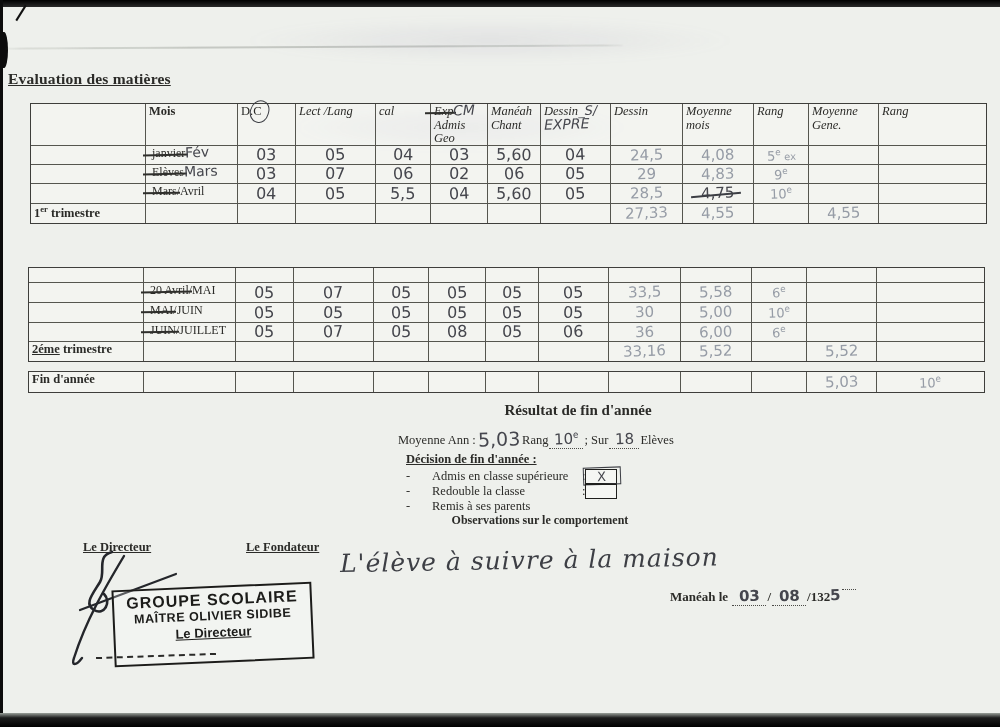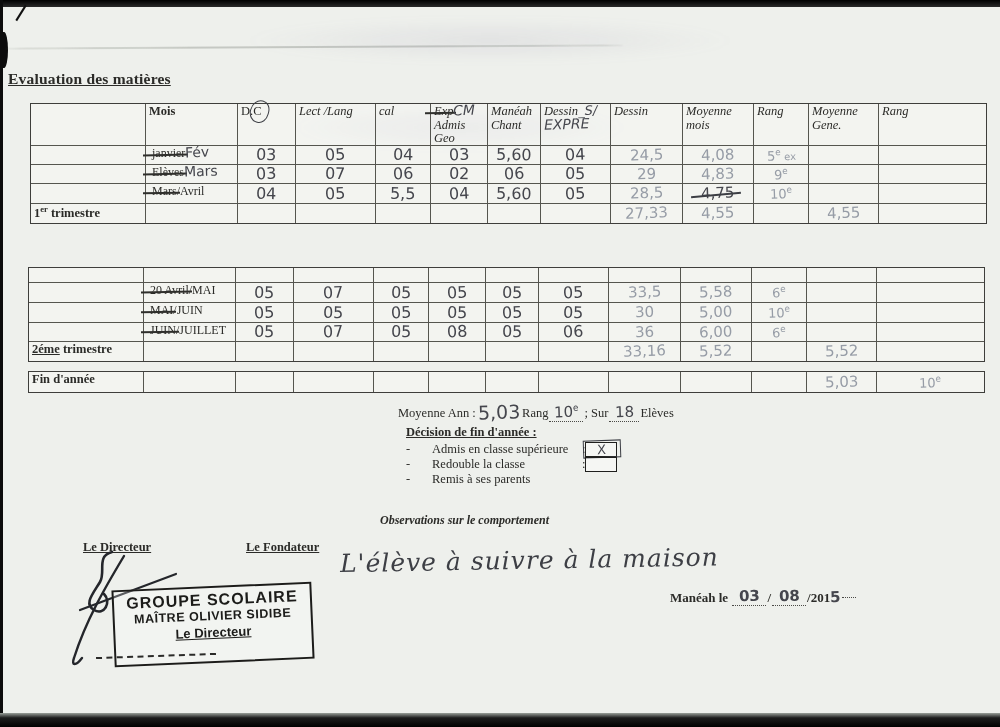--- a/index.html
+++ b/index.html
@@ -48,33 +48,33 @@
   .result-title{text-align:center;font-weight:bold;font-size:15px;margin-bottom:10px;}
   .moyline{display:flex;align-items:baseline;white-space:nowrap;}
   .dotseg{display:inline-block;border-bottom:1.6px dotted #4a4a46;min-width:22px;text-align:center;margin:0 1px;}
   .decision-title{font-weight:bold;text-decoration:underline;margin:3px 0 2px 8px;}
   .opt{display:flex;align-items:center;height:15px;margin-left:8px;}
   .opt .dash{width:26px;}
   .opt .olabel{width:150px;font-family:Liberation Serif, serif;}
   .box{width:30px;height:13px;border:1.7px solid #1f1f1d;display:inline-flex;align-items:center;
        justify-content:center;position:relative;background:rgba(255,255,255,.4);}
   .box.checked::after{content:'';position:absolute;inset:-3px -5px -2px -3px;border:1.4px solid #3d3f45;transform:rotate(-2deg);}
-  .obs-title{position:absolute;left:380px;top:513px;width:320px;font-weight:bold;font-size:12px;font-style:italic;}
+  .obs-title{position:absolute;left:380px;top:513px;width:320px;text-align:center;font-weight:bold;font-size:12px;}
   .note{position:absolute;left:340px;top:545px;width:470px;font-family:"DejaVu Serif",serif;font-style:italic;
         font-size:25px;color:#3d3f45;transform:rotate(-1deg);letter-spacing:1px;}
   
   .siglabel{position:absolute;font-weight:bold;font-size:12.5px;text-decoration:underline;}
   .stamp{position:absolute;left:113px;top:586px;width:196px;height:70px;border:2.3px solid #1c1c1a;
          transform:rotate(-2.5deg);text-align:center;color:#1c1c1a;font-family:"Liberation Sans",sans-serif;
          padding-top:3px;background:rgba(255,255,255,.25);}
   .stamp .l1{font-size:16px;font-weight:bold;letter-spacing:1px;}
   .stamp .l2{font-size:12.5px;font-weight:bold;letter-spacing:.5px;}
   .stamp .l3{font-size:13px;font-weight:bold;margin-top:2px;text-decoration:underline;}
   .stamp-dash{position:absolute;left:96px;top:655px;width:120px;border-top:2px dashed #2a2a28;transform:rotate(-2deg);}
-  .dateline{position:absolute;left:670px;top:589px;font-weight:bold;font-size:13px;display:flex;align-items:center;white-space:nowrap;}
+  .dateline{position:absolute;left:670px;top:589px;font-weight:bold;font-size:13px;display:flex;align-items:flex-start;white-space:nowrap;}
   .sig{position:absolute;left:66px;top:546px;}
 </style>
 </head>
 <body>
 
 <div class="sheet">
 
   <div class="edge edge-top"></div>
   <div class="edge edge-left"></div>
   <div class="edge edge-left-bump"></div>
@@ -363,20 +363,21 @@
       <div class="c lastrow"></div>
       <div class="c cc lastrow">
         <span class="hw pencil s15">5,03</span>
       </div>
       <div class="c cc lastrow">
         <span class="hw pencil s13">10<sup>e</sup></span>
       </div>
     </div>
 
   <div class="result">
+    <div class="result-title">Résultat de fin d'année</div>
     <div class="moyline">
       <span>Moyenne Ann :</span>
       <span class="hw ink s20" style="margin:0 2px;position:relative;top:2px;">5,03</span>
       <span>Rang</span>
       <span class="dotseg" style="min-width:34px;"><span class="hw ink s15"><span>10</span><sup>e</sup></span></span>
       <span>; Sur</span>
       <span class="dotseg" style="min-width:30px;"><span class="hw ink s15">18</span></span>
       <span>Elèves</span>
     </div>
     <div class="decision-title">Décision de fin d'année :</div>
@@ -420,17 +421,17 @@
     <div class="l2">MAÎTRE OLIVIER SIDIBE</div>
     <div class="l3">Le Directeur</div>
   </div>
   <div class="stamp-dash"></div>
 
   <div class="dateline">
     <span>Manéah le</span>&nbsp;
     <span class="dotseg" style="min-width:34px;"><span class="hw ink s15">03</span></span>
     <span>/</span>
     <span class="dotseg" style="min-width:34px;"><span class="hw ink s15">08</span></span>
-    <span>/201</span><span class="hw ink s15">5</span>
+    <span>/132</span><span class="hw ink s15">5</span>
     <span class="dotseg" style="min-width:14px;"></span>
   </div>
 
 </div>
 
 </body></html>

